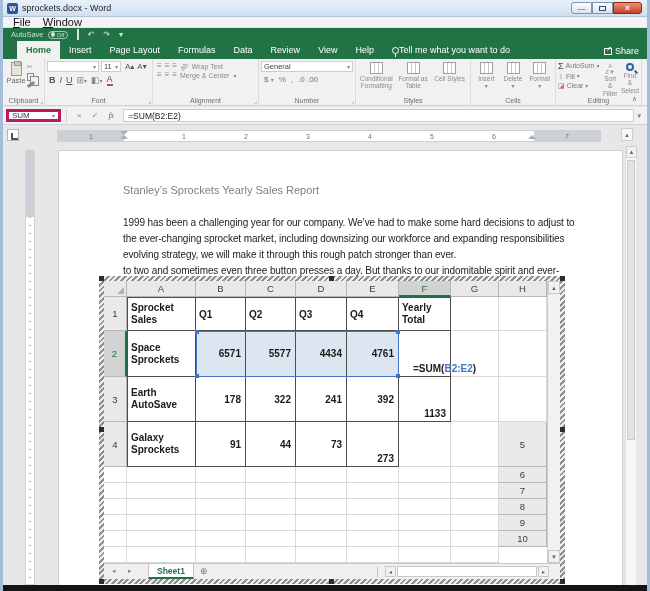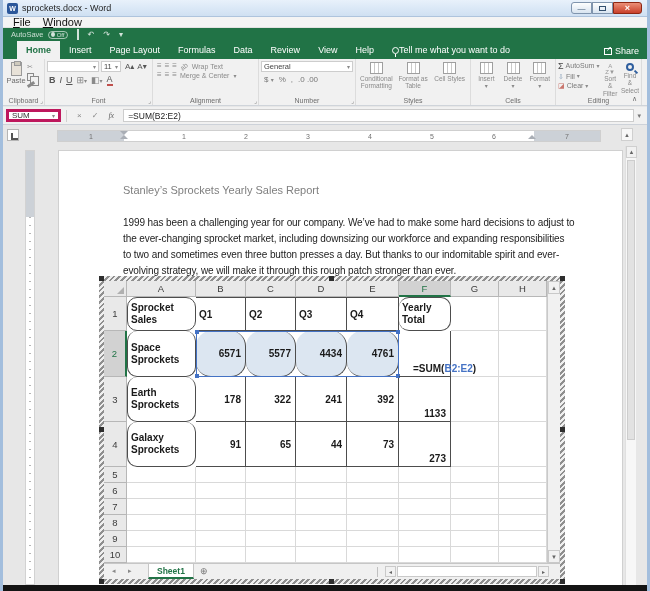--- a/index.html
+++ b/index.html
@@ -187,24 +187,24 @@
     border-left:7px solid transparent; border-bottom:7px solid #b0b0b0; }
   .ch.active-col { background:#d2d2d2; border-bottom:2px solid #217346; color:#217346; }
   .rh { background:#e9e9e9; border-right:1px solid #b7b7b7; border-bottom:1px solid #b7b7b7;
     display:flex; align-items:center; justify-content:center; font-size:9.5px; color:#3c3c3c; }
   .rh.active-row { background:#d2d2d2; border-right:2px solid #217346; color:#217346; }
   .g { border-right:1px solid #d9d9d9; border-bottom:1px solid #d9d9d9; }
   .tb { border-right:1px solid #4d4d4d; border-bottom:1px solid #4d4d4d; }
   .tb-top { border-top:1px solid #4d4d4d; }
   .tb-left { border-left:1px solid #4d4d4d; }
   .cell { font-weight:600; }
-  .c-wrap { display:flex; align-items:center; padding:1px 3px; line-height:12px;border-radius:10px; }
+  .c-wrap { display:flex; align-items:center; padding:1px 3px; line-height:12px; }
   .c-q { display:flex; align-items:center; padding-left:3px; }
   .c-num { display:flex; align-items:center; justify-content:flex-end; padding-right:4px; }
-  .c-num.sel { background:#dce6f1;border-radius:15px; }
+  .c-num.sel { background:#dce6f1; }
   .c-total { display:flex; align-items:flex-end; justify-content:flex-end; padding:0 4px 2px 0; }
   .c-formula { display:flex; align-items:flex-end; padding:0 0 2px 14px; overflow:visible;
     white-space:nowrap; z-index:3; }
   .ref-blue { color:#4472c4; }
   .range-outline { position:absolute; left:92px; top:50px; width:203px; height:46px;
     border:1px solid #4472c4; pointer-events:none; z-index:2; }
   .range-dot { position:absolute; width:4px; height:4px; background:#4472c4; }
 
   .obj-vscroll { position:absolute; left:443px; top:0; width:13px; height:282px; background:#f1f1f1;
     border-left:1px solid #c9c9c9; }
@@ -464,22 +464,22 @@
     <div class="vruler">
       <span class="vruler-margin"></span>
       <span class="vruler-ticks"></span>
     </div>
 
     <div class="page">
       <div class="doc-heading">Stanley’s Sprockets Yearly Sales Report</div>
       <div class="doc-para">
         <div>1999 has been a challenging year for our company. We’ve had to make some hard decisions to adjust to</div>
         <div>the ever-changing sprocket market, including downsizing our workforce and expanding responsibilities</div>
+        <div>evolving strategy, we will make it through this rough patch stronger than ever.</div>
         <div>to two and sometimes even three button presses a day. But thanks to our indomitable spirit and ever-</div>
-        <div>evolving strategy, we will make it through this rough patch stronger than ever.</div>
       </div>
 
       <div class="xl-object">
         <span class="handle" style="left:0;top:0;"></span>
         <span class="handle" style="left:230px;top:0;"></span>
         <span class="handle" style="right:0;top:0;"></span>
         <span class="handle" style="left:0;top:151px;"></span>
         <span class="handle" style="right:0;top:151px;"></span>
         <span class="handle" style="left:0;bottom:0;"></span>
         <span class="handle" style="left:230px;bottom:0;"></span>
@@ -515,33 +515,32 @@
             <div class="cell tb c-num sel">4761</div>
             <div class="cell tb c-formula">
               <span>=SUM(</span>
                 <span class="ref-blue">B2:E2</span>
                 <span>)</span>
             </div>
             <div class="g"></div>
             <div class="g"></div>
 
             <div class="rh">3</div>
-            <div class="cell tb tb-left c-wrap">Earth Sprockets</div>
+            <div class="cell tb tb-left c-wrap">Earth AutoSave</div>
             <div class="cell tb c-num">178</div>
             <div class="cell tb c-num">322</div>
             <div class="cell tb c-num">241</div>
             <div class="cell tb c-num">392</div>
             <div class="cell tb c-total">1133</div>
             <div class="g"></div>
             <div class="g"></div>
 
             <div class="rh">4</div>
             <div class="cell tb tb-left c-wrap">Galaxy Sprockets</div>
             <div class="cell tb c-num">91</div>
-            <div class="cell tb c-num">65</div>
             <div class="cell tb c-num">44</div>
             <div class="cell tb c-num">73</div>
             <div class="cell tb c-total">273</div>
             <div class="g"></div>
             <div class="g"></div>
 
             <div class="rh">5</div>
             <div class="g"></div>
               <div class="g"></div>
               <div class="g"></div>

